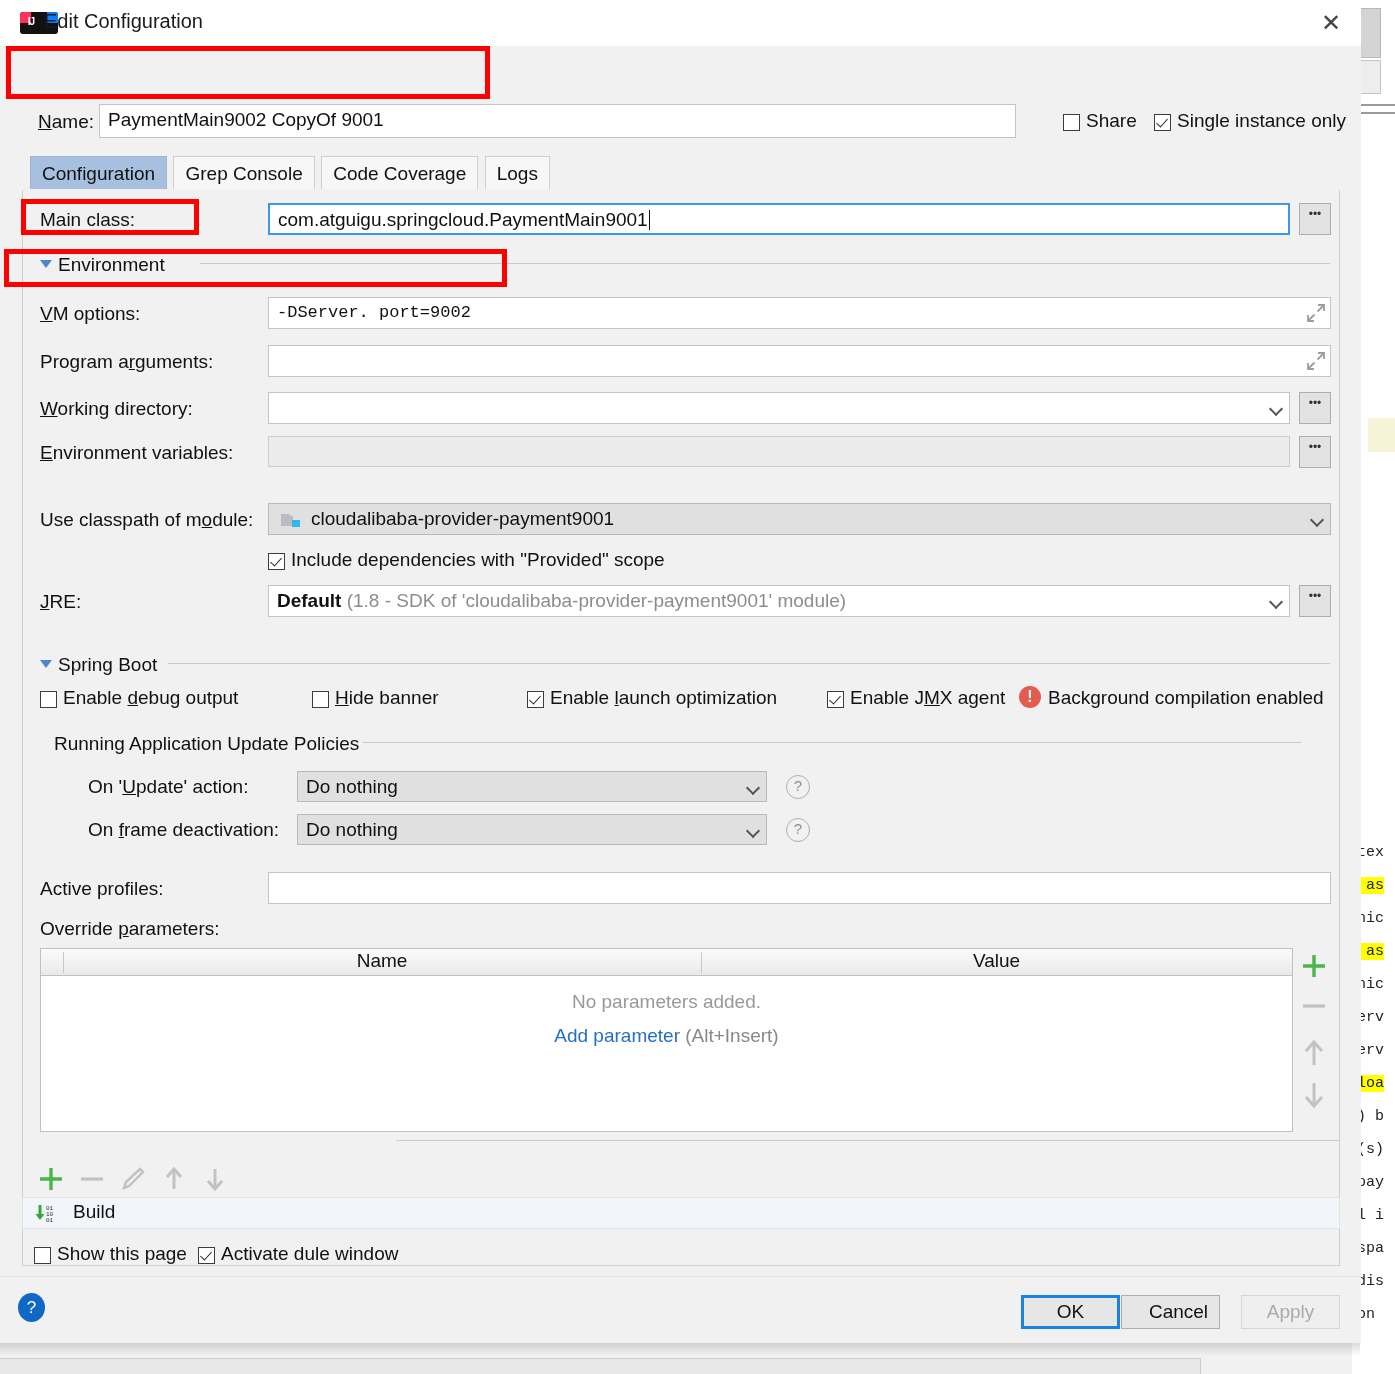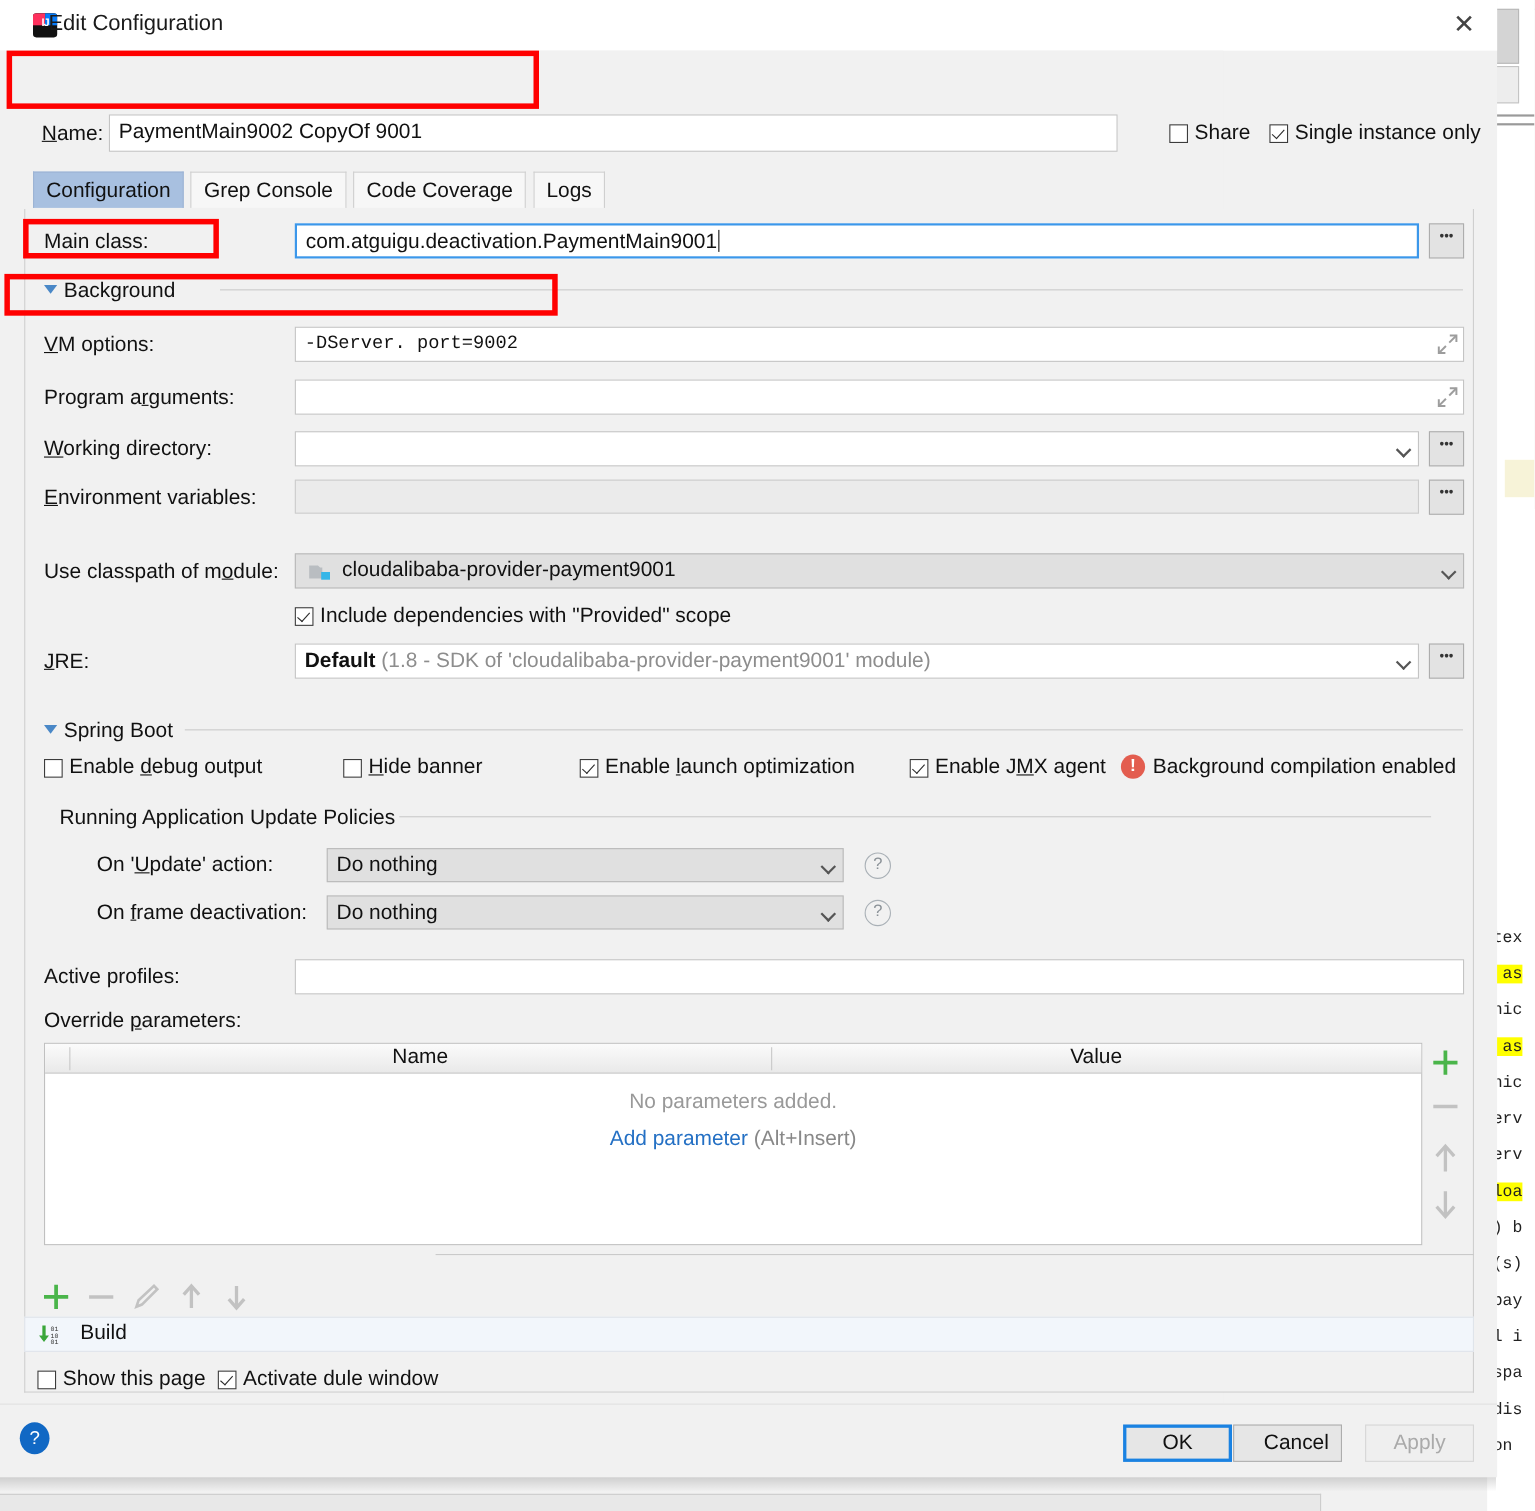--- a/index.html
+++ b/index.html
@@ -69,21 +69,21 @@
     position: absolute; left: 0px; top: 0px;
     width: 1361px; height: 1342px;
     background: #f1f1f1;
     box-sizing: border-box;
   }
   .titlebar {
     position: absolute; left: 0; top: 0; width: 1361px; height: 46px;
     background: #ffffff;
   }
   .title-icon {
-    position: absolute; left: 30px; top: 12px; width: 22px; height: 22px;
+    position: absolute; left: 20px; top: 12px; width: 38px; height: 22px;
     border-radius: 3px;
     background: #111;
     overflow: hidden;
   }
   .title-icon .ij-pink {
     position: absolute; left: 0; top: 0; width: 11px; height: 11px; background: #fe315d;
   }
   .title-icon .ij-blue {
     position: absolute; right: 0; top: 0; width: 11px; height: 11px; background: #21d789;
     background: #087cfa;
@@ -380,24 +380,24 @@
       <div class="tabs">
         <div class="tab active">Configuration</div>
         <div class="tab">Grep Console</div>
         <div class="tab">Code Coverage</div>
         <div class="tab">Logs</div>
       </div>
 
       <div class="panel"></div>
 
       <div class="flabel" style="left:40px; top:163px;">Main class:</div>
-      <div class="tfield focus" style="left:268px; top:157px; width:1022px; height:32px;"><span>com.atguigu.deactivation.PaymentMain9001</span><span class="caret"></span></div>
+      <div class="tfield focus" style="left:268px; top:157px; width:1022px; height:32px;"><span>com.atguigu.springcloud.PaymentMain9001</span><span class="caret"></span></div>
       <div class="btn3" style="left:1299px; top:157px;"></div>
 
-      <div class="section" style="left:40px; top:208px;"><span class="sec-tri"></span><span>Background</span></div>
+      <div class="section" style="left:40px; top:208px;"><span class="sec-tri"></span><span>Environment</span></div>
       <div class="sec-line" style="left:200px; top:217px; width:1130px;"></div>
 
       <div class="flabel" style="left:40px; top:257px;"><u>V</u>M options:</div>
       <div class="tfield mono" style="left:268px; top:251px; width:1063px; height:32px; line-height:30px;">-DServer. port=9002</div>
       <div class="expand-ico" style="left:1305px; top:256px;">
         <svg width="22" height="22" viewBox="0 0 22 22">
             <path d="M13 3 L19 3 L19 9" fill="none" stroke="#9d9d9d" stroke-width="1.8"></path>
             <path d="M19 3 L12.5 9.5" stroke="#9d9d9d" stroke-width="1.8"></path>
             <path d="M9 19 L3 19 L3 13" fill="none" stroke="#9d9d9d" stroke-width="1.8"></path>
             <path d="M3 19 L9.5 12.5" stroke="#9d9d9d" stroke-width="1.8"></path>

